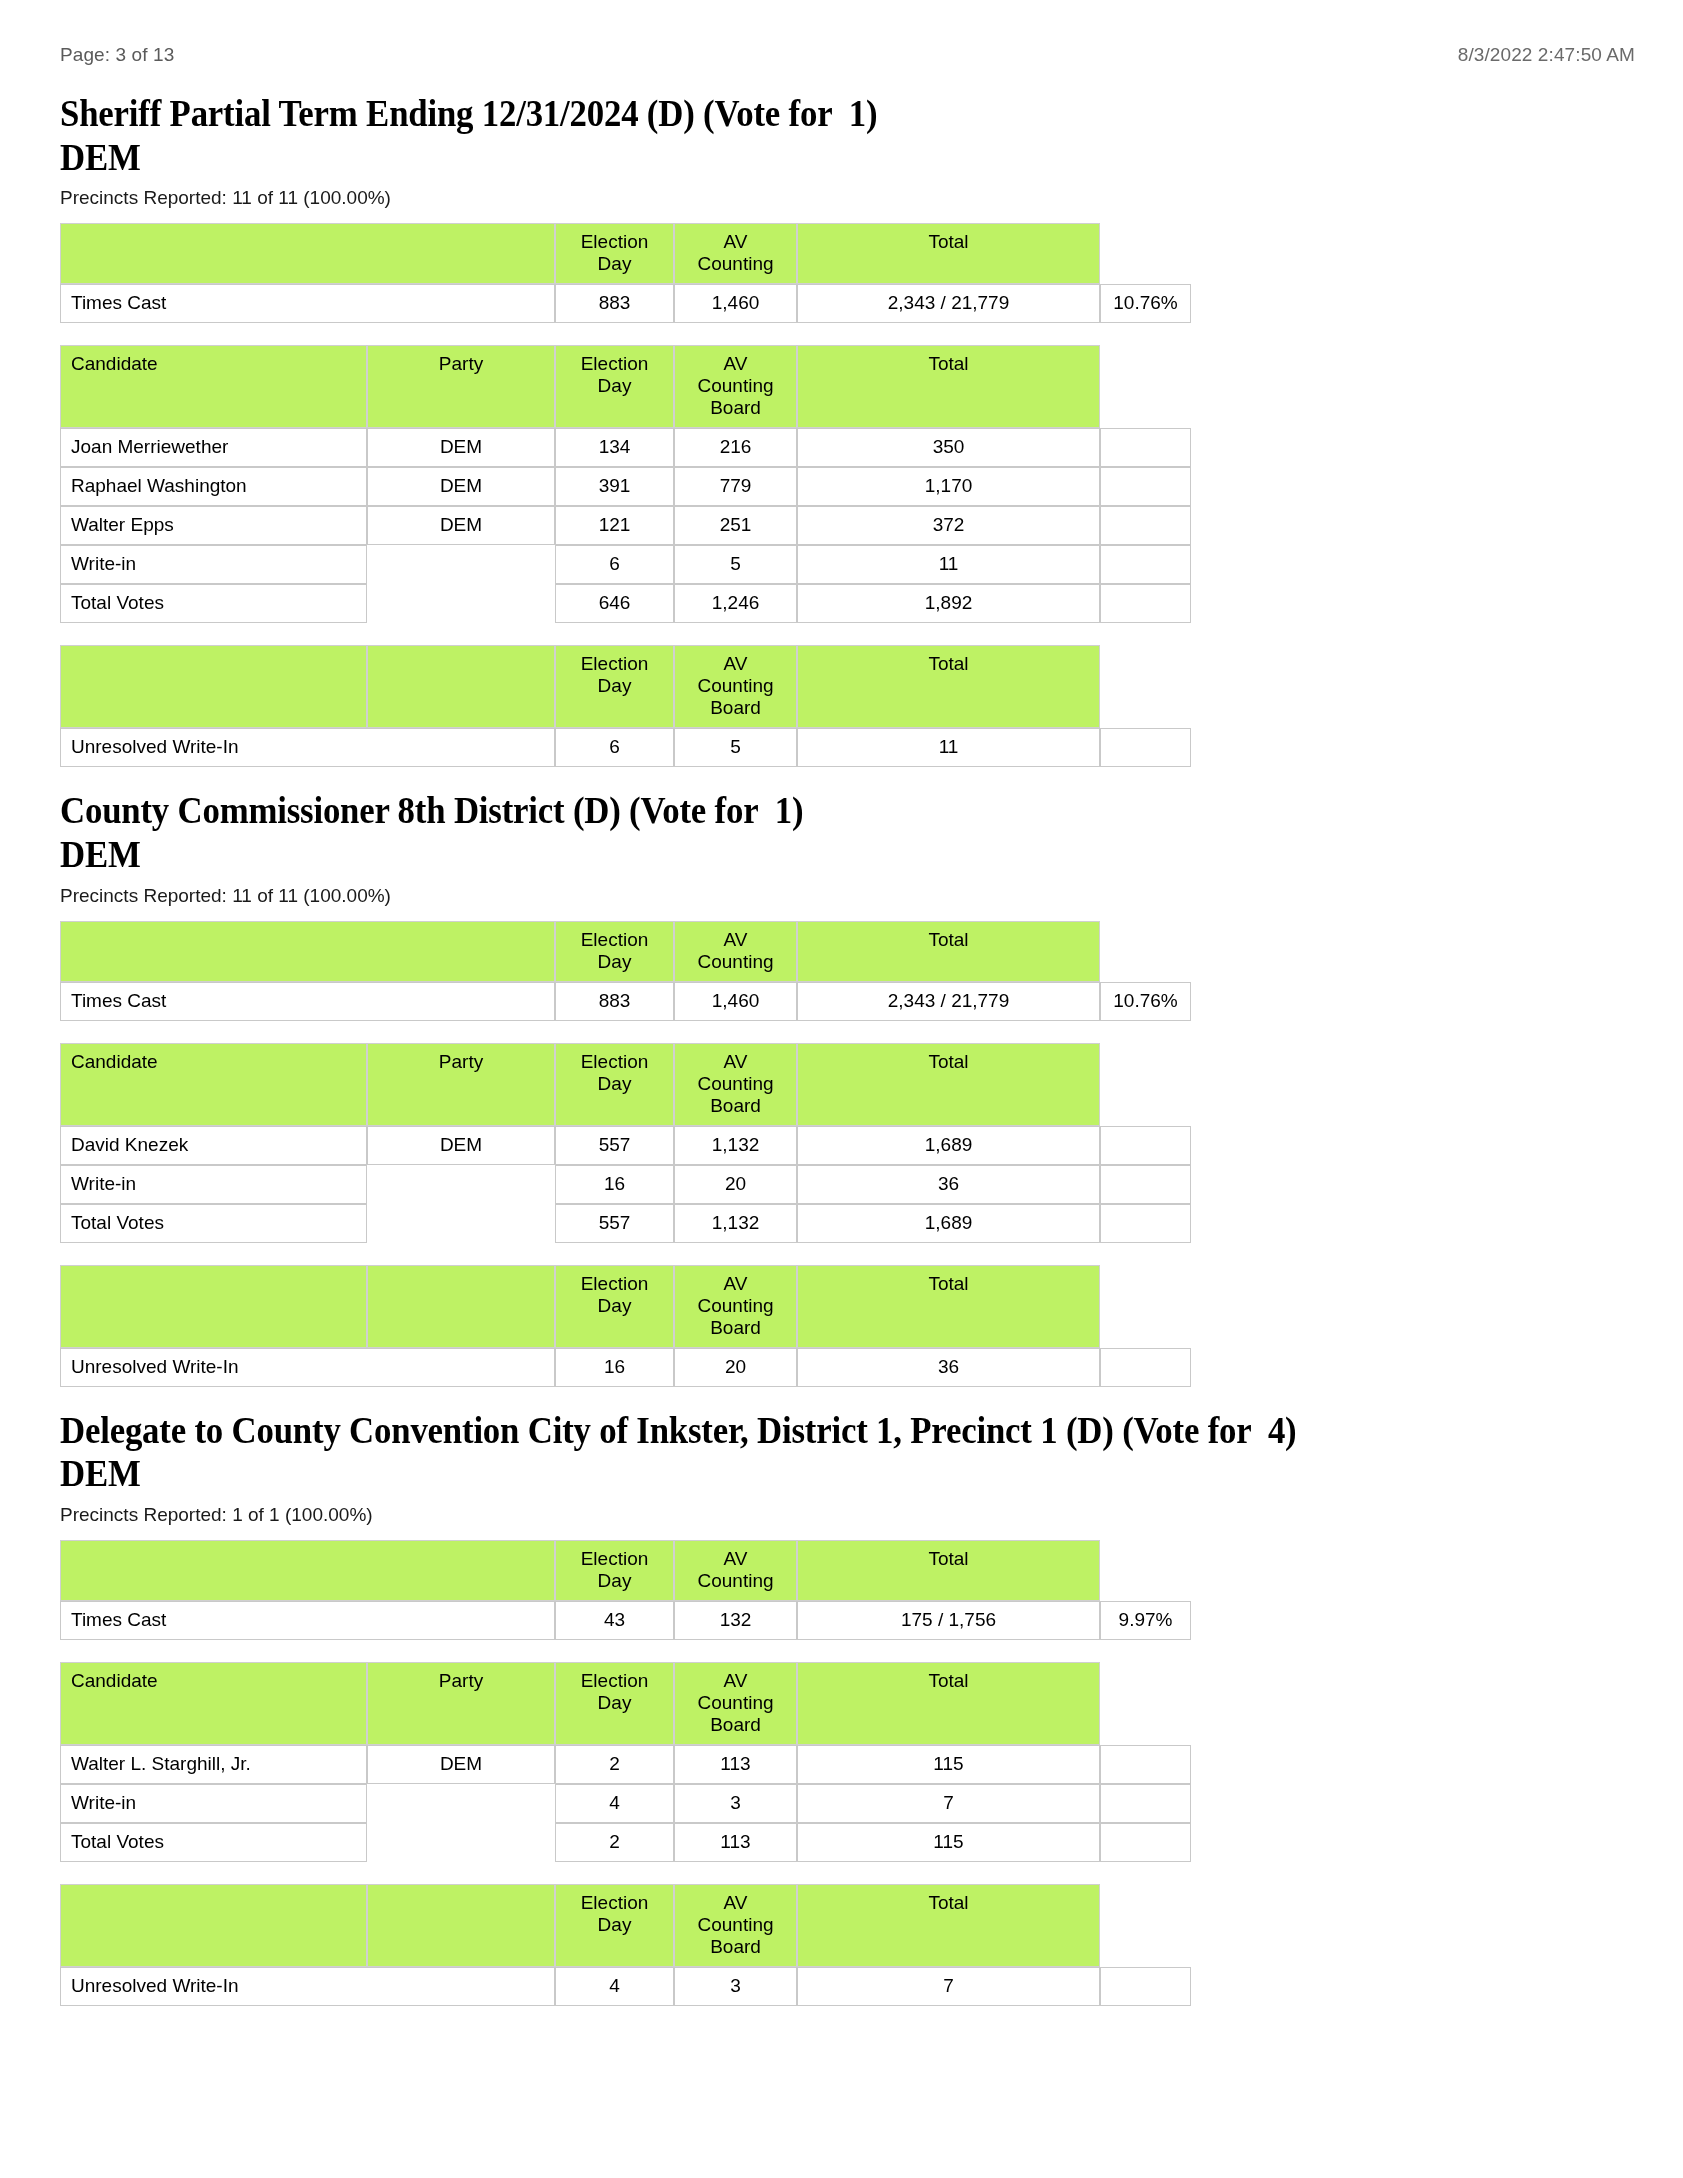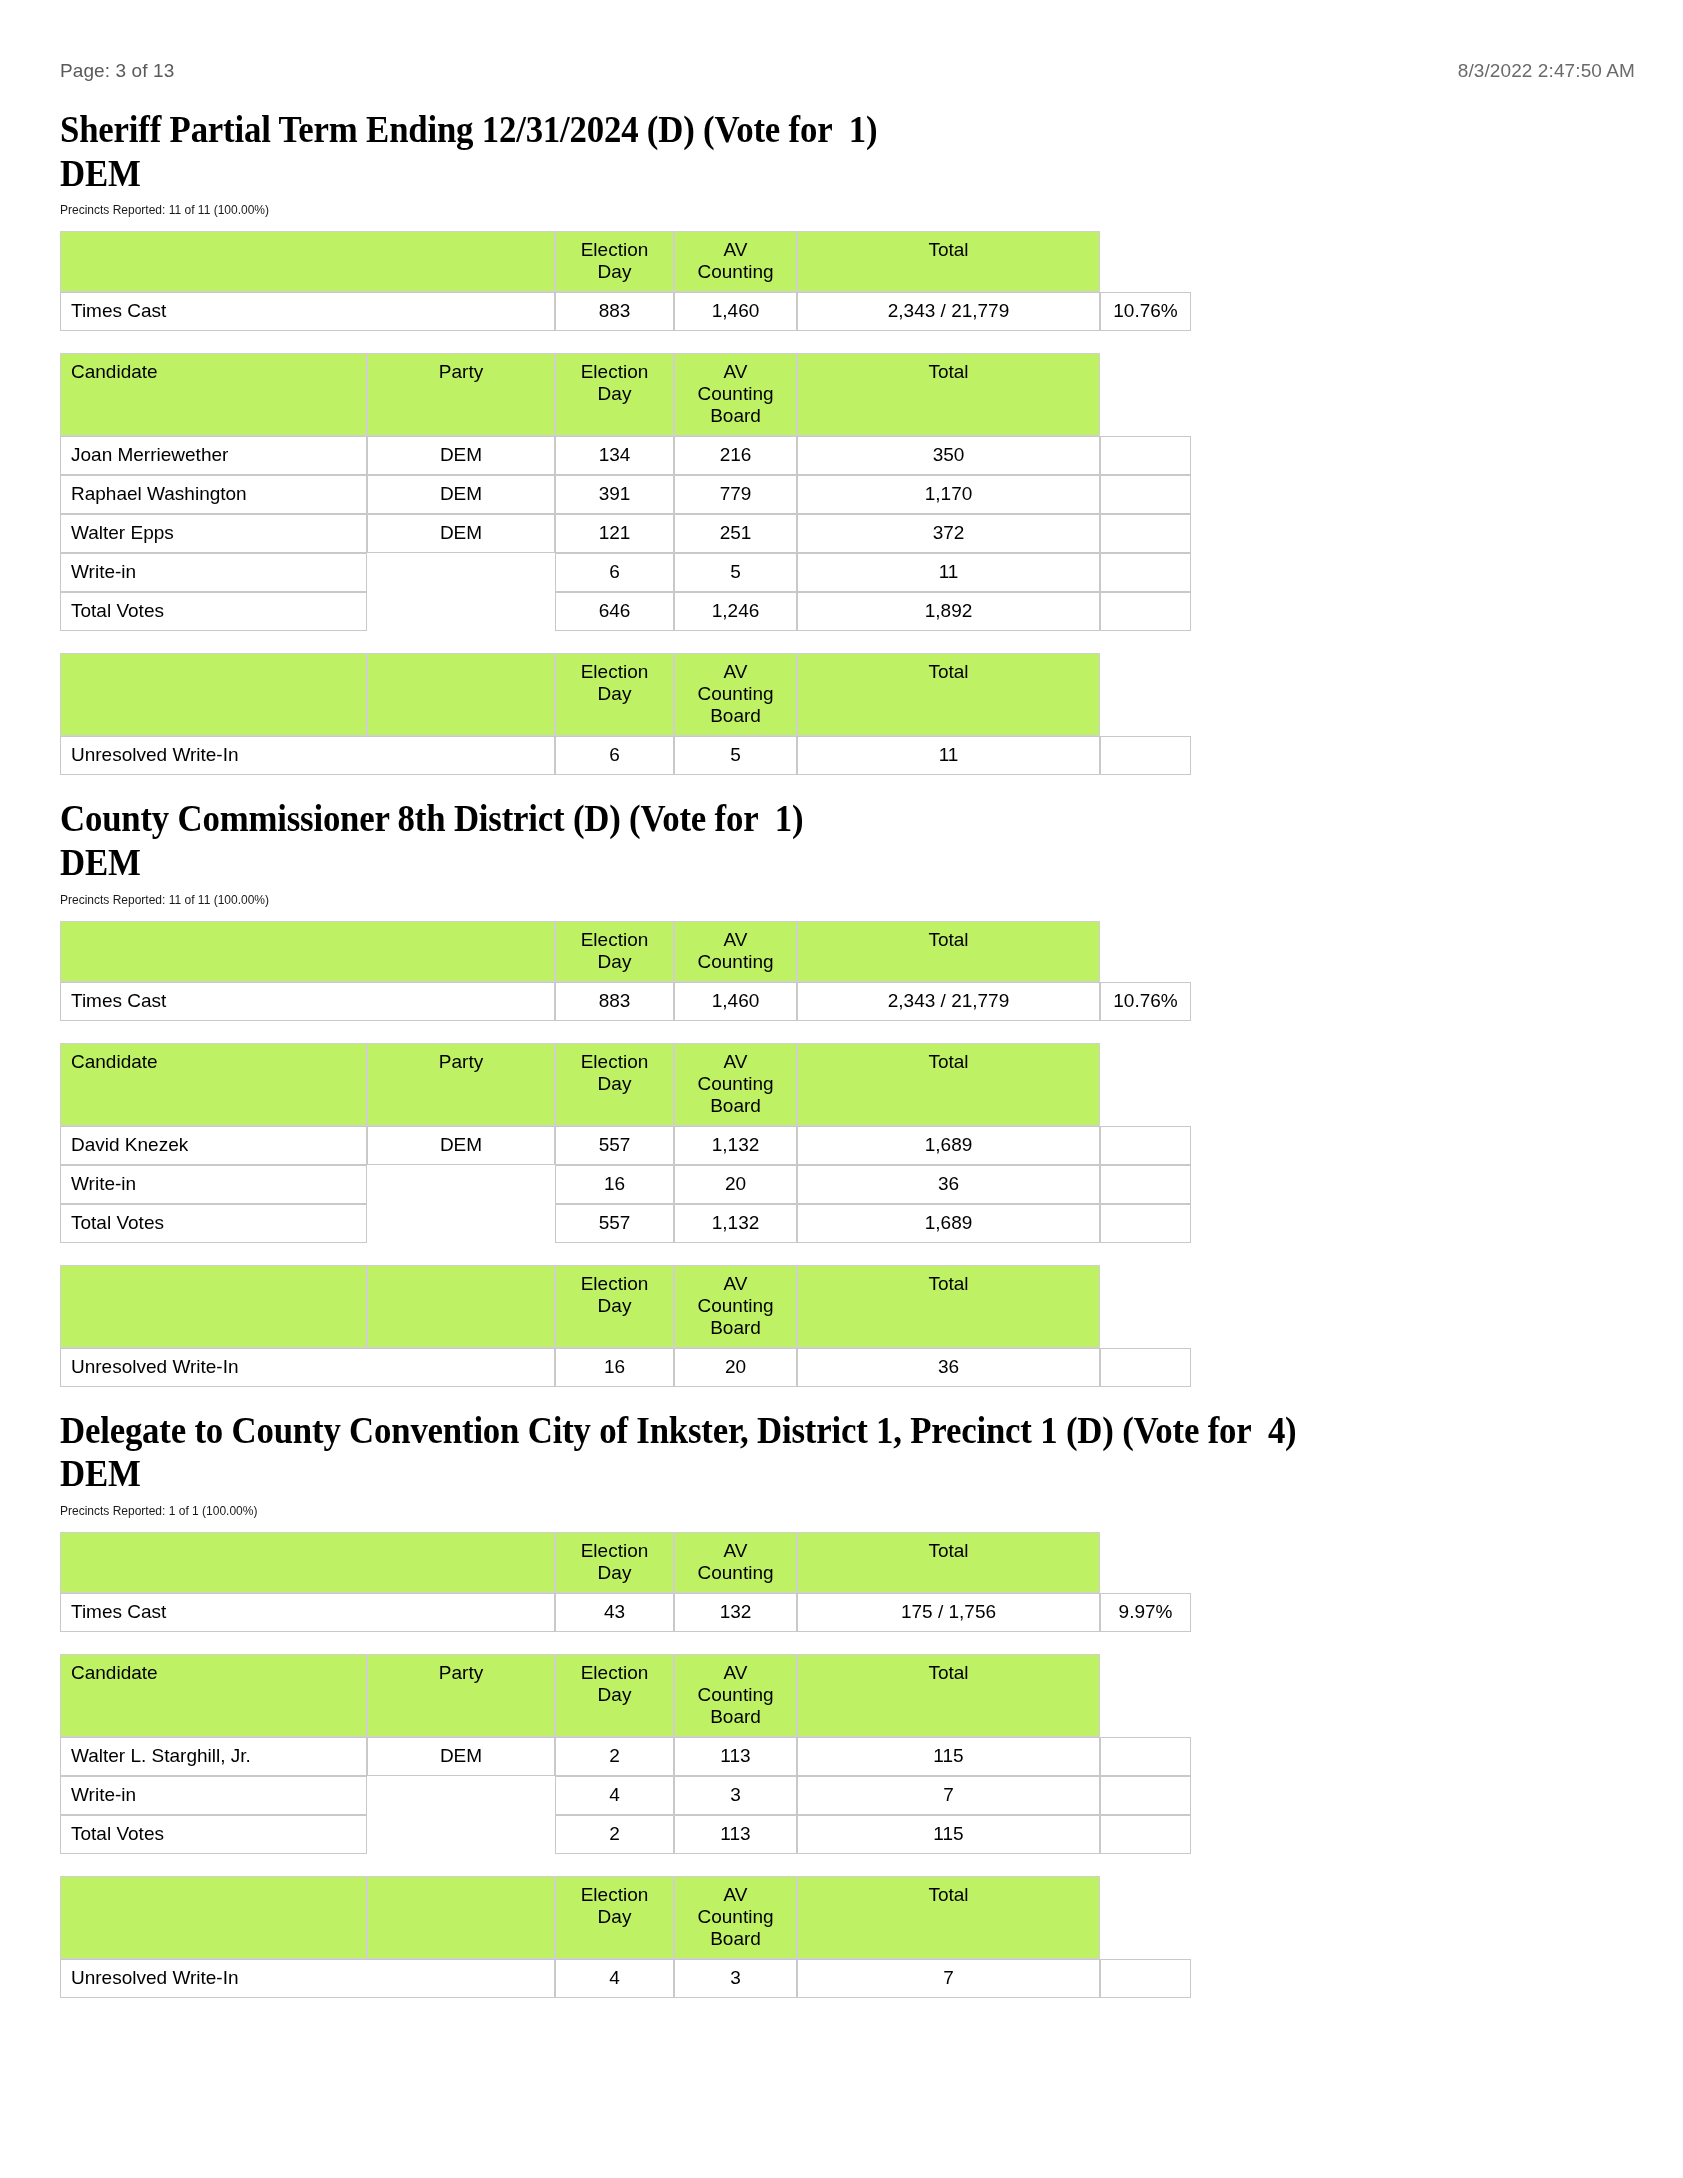--- a/index.html
+++ b/index.html
@@ -23,21 +23,21 @@
   
   .page-header {
     display: flex;
     justify-content: space-between;
     align-items: baseline;
     font-size: 19px;
     color: #5a5a5a;
     letter-spacing: 0.1px;
     margin-bottom: 26px;
   }
-  .page-header .ts { color: #6a6a6a; margin-top: 16px; }
+  .page-header .ts { color: #6a6a6a; }
 
   
   .contest { margin-bottom: 20px; }
   .contest-title {
     font-family: "Liberation Serif", serif;
     font-weight: bold;
     font-size: 37px;
     line-height: 1.18;
     letter-spacing: -0.2px;
     max-width: 1530px;
@@ -50,21 +50,21 @@
     font-family: "Liberation Serif", serif;
     font-weight: bold;
     font-size: 37px;
     line-height: 1.18;
     letter-spacing: -0.2px;
     margin: 0 0 8px 0;
     transform: scaleX(0.94);
     transform-origin: left top;
   }
   .precincts {
-    font-size: 12px;
+    font-size: 19px;
     color: #1a1a1a;
     margin: 6px 0 14px 0;
   }
 
   
   table.rpt {
     border-collapse: separate;
     border-spacing: 0;
     table-layout: fixed;
     width: 1131px;

